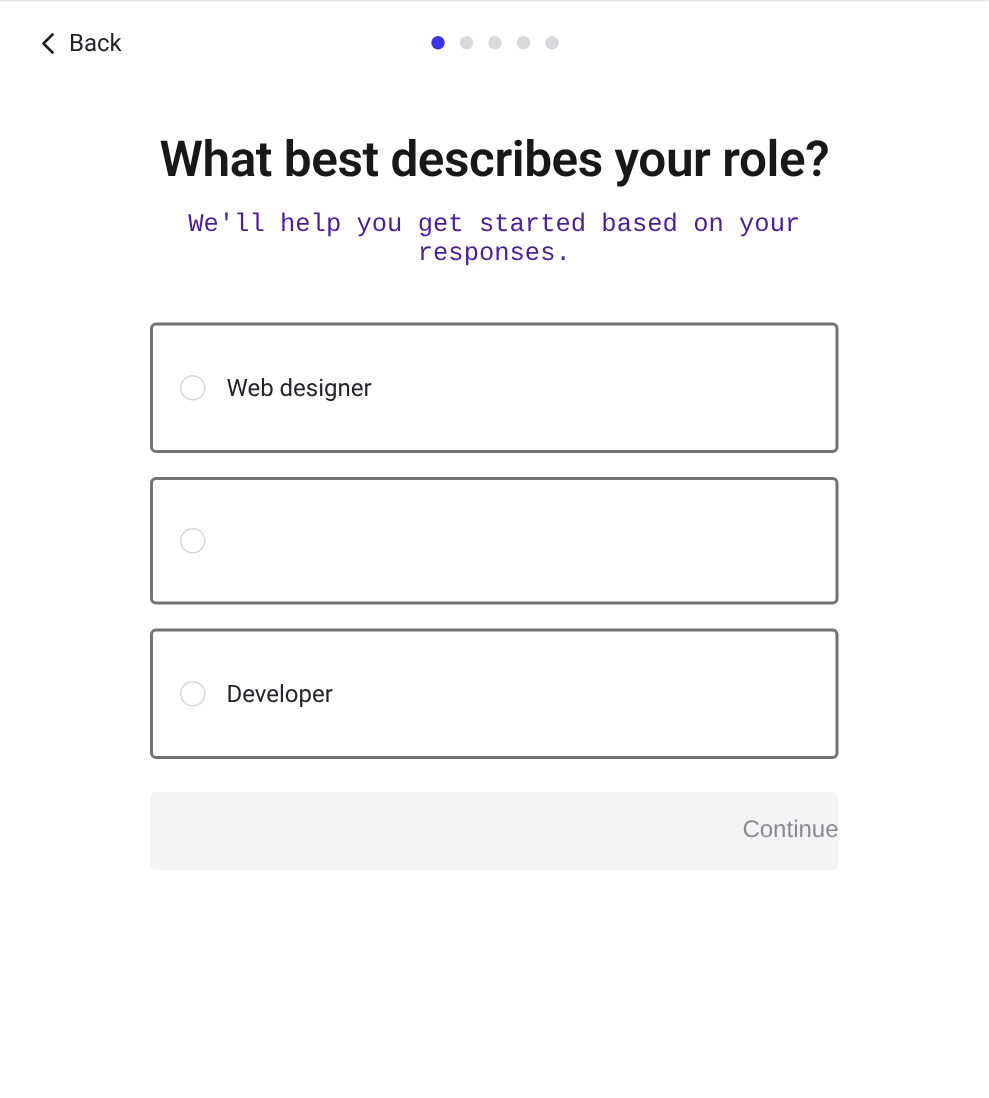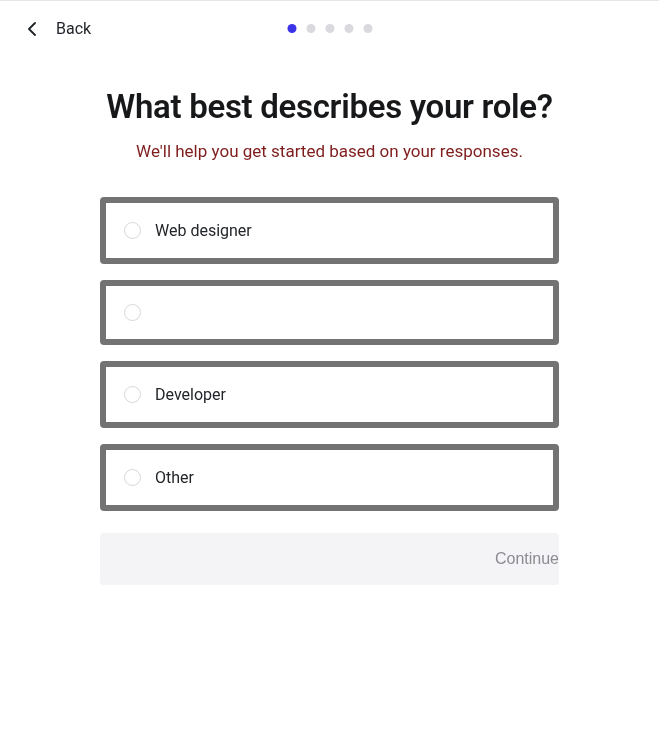--- a/index.html
+++ b/index.html
@@ -17,21 +17,21 @@
     }
     .header {
       display: flex;
       align-items: center;
       padding: 18px 28px 0 28px;
       position: relative;
     }
     .back-button {
       display: flex;
       align-items: center;
-      gap: 20px;
+      gap: 10px;
       cursor: pointer;
       color: #1f2328;
       font-size: 16px;
     }
     .back-button svg {
       width: 8px;
       height: 14px;
     }
     .progress-dots {
       position: absolute;
@@ -60,34 +60,35 @@
       font-size: 33px;
       font-weight: 600;
       color: #17181a;
       text-align: center;
       line-height: 1.25;
       margin-bottom: 14px;
       letter-spacing: -0.3px;
     }
     .subtitle {
       font-size: 17px;
-      color: #7f1d1d;
+      color: #4c1d95;
       text-align: center;
       margin-bottom: 36px;
+      font-family: Liberation Mono, monospace;
     }
     .options {
       width: 100%;
       display: flex;
       flex-direction: column;
       gap: 16px;
     }
     .option {
-      border: 6px solid #737373;
+      border: 2px solid #737373;
       border-radius: 4px;
-      padding: 18px 18px;
+      padding: 32px 18px;
       display: flex;
       align-items: center;
       gap: 14px;
       cursor: pointer;
       background: #ffffff;
     }
     .radio {
       width: 17px;
       height: 17px;
       border: 1.5px solid #d5d7db;
@@ -139,20 +140,16 @@
       <span class="radio"></span>
       <span class="option-label">Web designer</span>
     </div>
     <div class="option">
       <span class="radio"></span>
     </div>
     <div class="option">
       <span class="radio"></span>
       <span class="option-label">Developer</span>
     </div>
-    <div class="option">
-      <span class="radio"></span>
-      <span class="option-label">Other</span>
-    </div>
   </div>
 
   <button class="continue-button">Continue</button>
 </div>
 
 </body></html>

